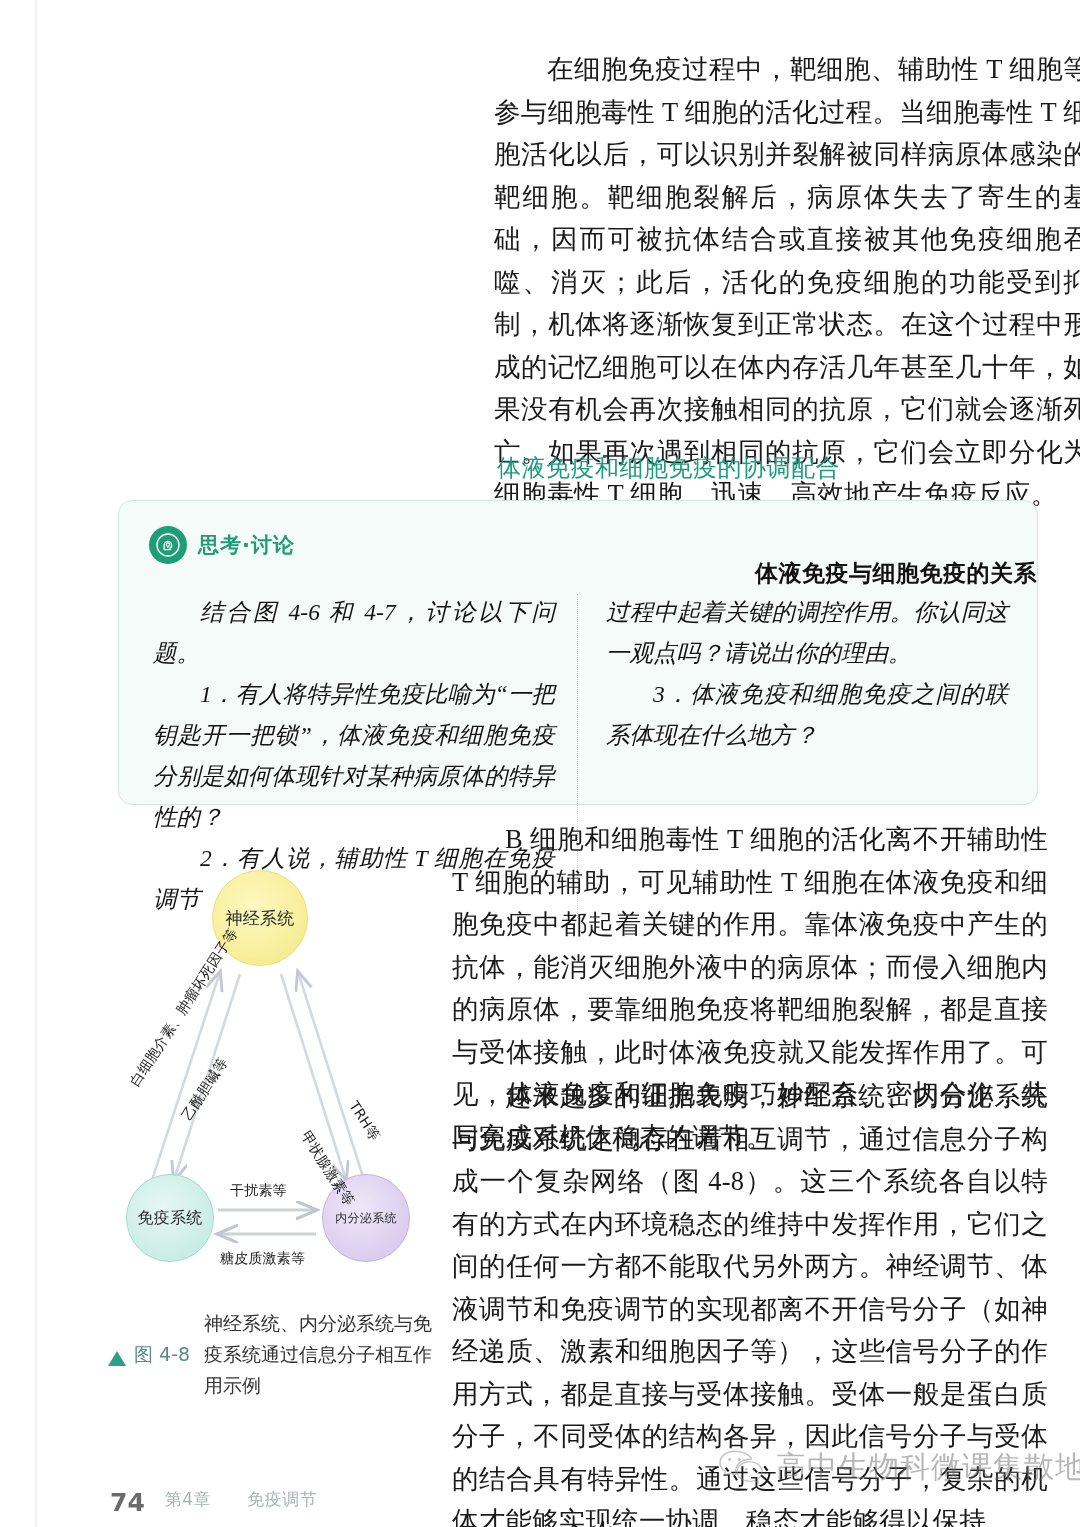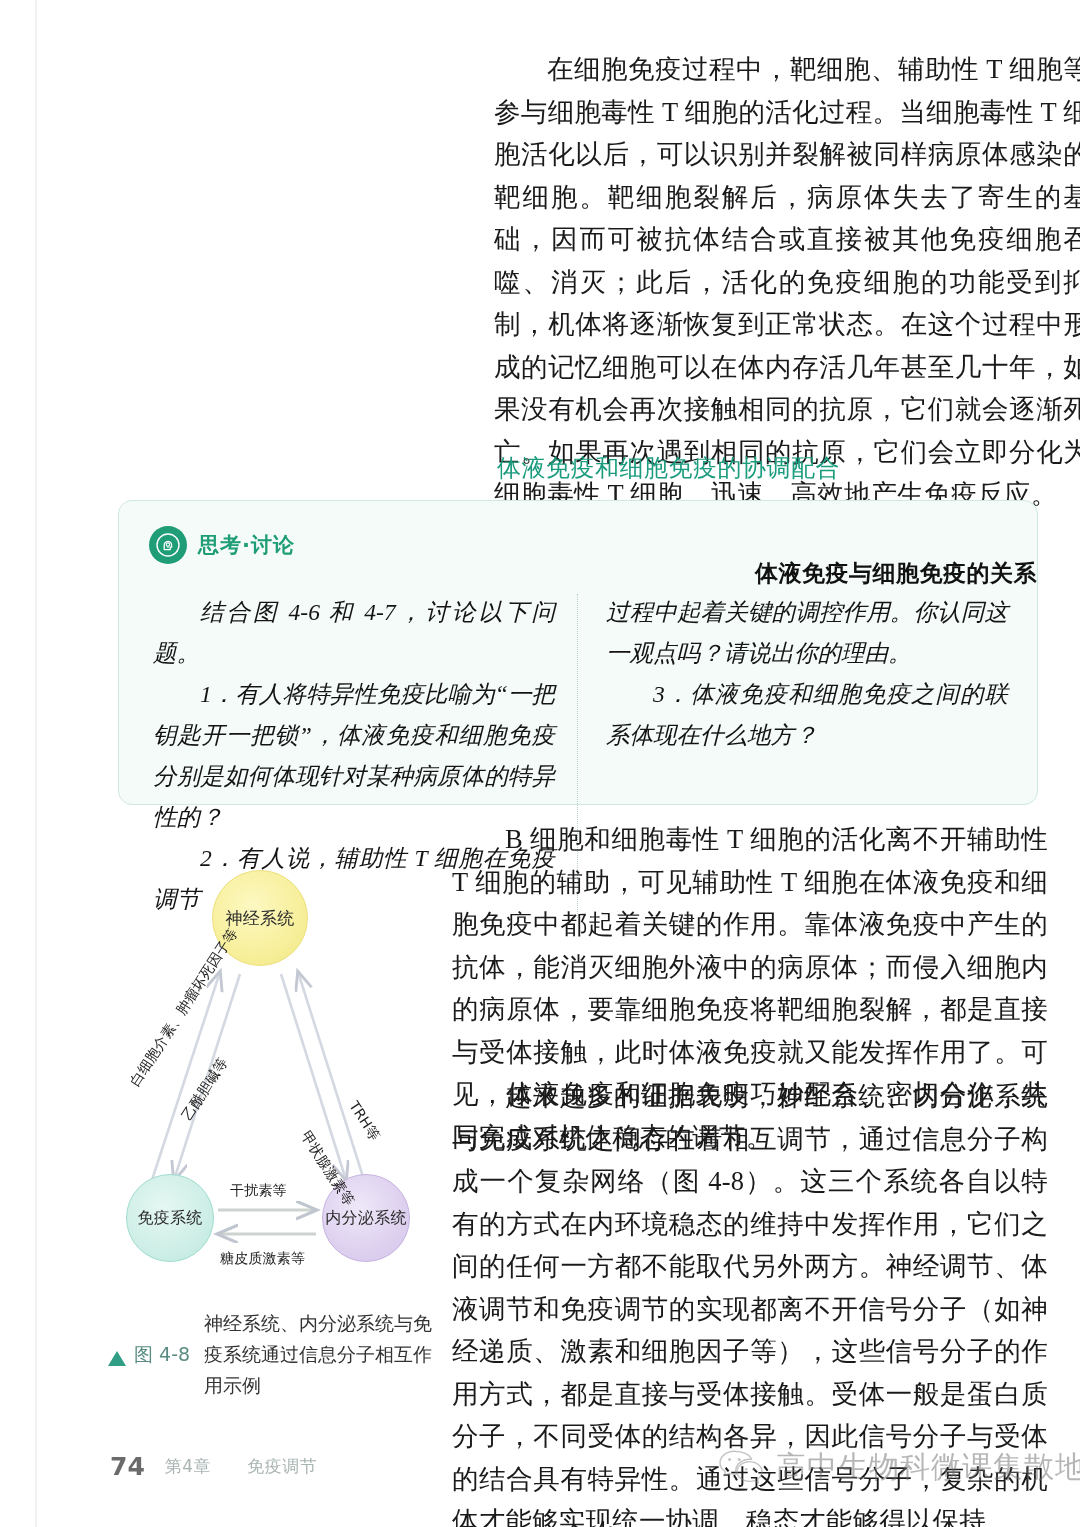--- a/index.html
+++ b/index.html
@@ -172,21 +172,21 @@
     width: 88px; height: 88px;
     background: radial-gradient(circle at 42% 38%, #e6f7f3 0%, #cdeee6 62%, #bbe7dd 100%);
     border: 1px solid #9fdccf;
     font-size: 16px;
   }
   #nodeEndo {
     left: 214px; top: 312px;
     width: 88px; height: 88px;
     background: radial-gradient(circle at 42% 38%, #efe8f8 0%, #ddd0ef 62%, #d4c4ea 100%);
     border: 1px solid #c6b2e2;
-    font-size: 16px;
+    font-size: 12px;
   }
 
   .edgeLabel {
     position: absolute;
     font-family: "DejaVu Sans", "Liberation Sans", sans-serif;
     font-size: 14px;
     color: #222;
     white-space: nowrap;
     letter-spacing: .2px;
   }
@@ -223,23 +223,23 @@
     margin-right: 14px;
     white-space: nowrap;
     flex: none;
   }
   .capText { color: #333; }
 
   
   .footer {
     position: absolute;
     left: 110px;
-    top: 1452px;
-    display: flex;
-    align-items: center;
+    top: 1488px;
+    display: flex;
+    align-items: flex-start;
     gap: 20px;
     font-family: "DejaVu Sans", "Liberation Sans", sans-serif;
   }
   .footer .pg {
     font-size: 25px;
     color: #6b6b6b;
     font-weight: bold;
   }
   .footer .ch {
     font-size: 17px;

